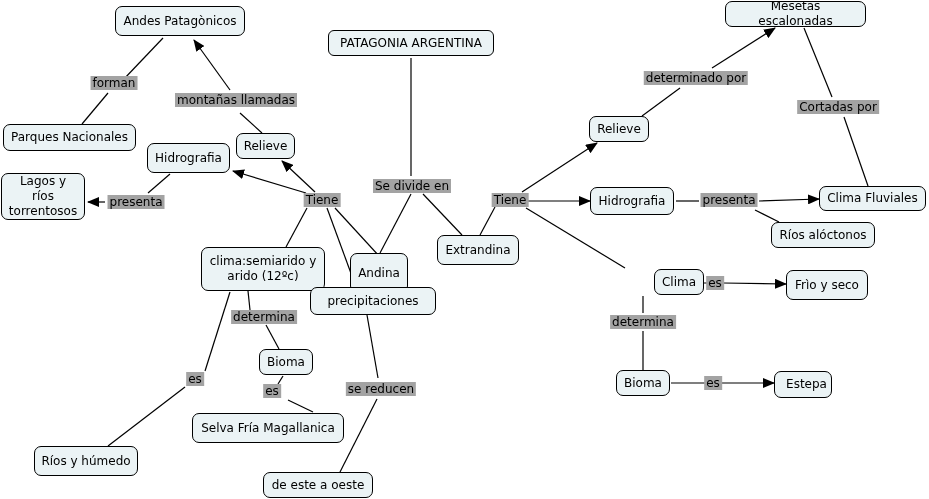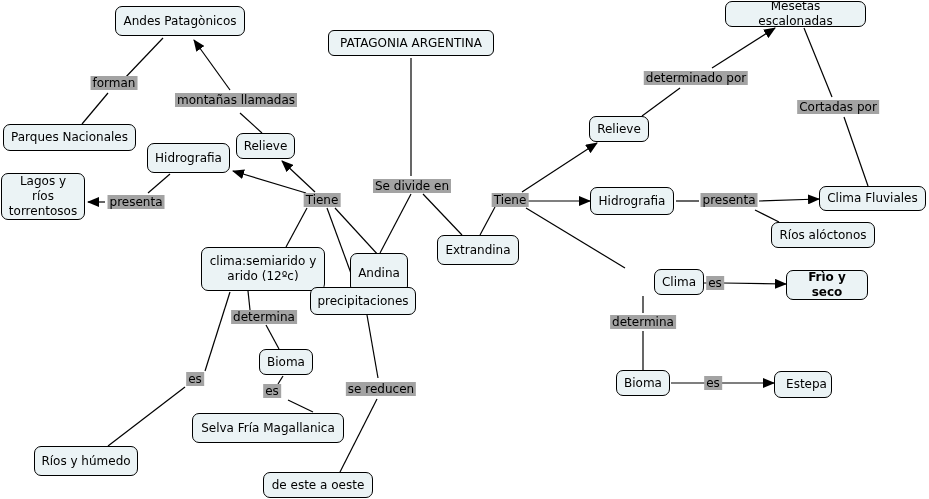--- a/index.html
+++ b/index.html
@@ -66,33 +66,33 @@
 <div class="node" id="n-andes" style="left:115px;top:6px;width:130px;height:30px;">Andes Patagònicos</div>
 <div class="node" id="n-parques" style="left:3px;top:124px;width:133px;height:27px;">Parques Nacionales</div>
 <div class="node" id="n-relieve_a" style="left:236px;top:133px;width:59px;height:26px;">Relieve</div>
 <div class="node" id="n-hidro_a" style="left:147px;top:143px;width:83px;height:30px;">Hidrografia</div>
 <div class="node" id="n-lagos" style="left:1px;top:173px;width:84px;height:47px;">Lagos y
 ríos
 torrentosos</div>
 <div class="node" id="n-clima_a" style="left:201px;top:247px;width:124px;height:44px;">clima:semiarido y
 arido (12ºc)</div>
 <div class="node" id="n-andina" style="left:350px;top:253px;width:58px;height:40px;text-align:center;">Andina</div>
-<div class="node" id="n-precip" style="left:310px;top:287px;width:106px;height:28px;">precipitaciones</div>
+<div class="node" id="n-precip" style="left:310px;top:287px;width:126px;height:28px;">precipitaciones</div>
 <div class="node" id="n-bioma_a" style="left:259px;top:349px;width:54px;height:26px;">Bioma</div>
 <div class="node" id="n-selva" style="left:192px;top:413px;width:152px;height:30px;">Selva Fría Magallanica</div>
 <div class="node" id="n-frio_humedo" style="left:34px;top:446px;width:104px;height:30px;">Ríos y húmedo</div>
 <div class="node" id="n-oeste" style="left:263px;top:472px;width:110px;height:26px;">de este a oeste</div>
 <div class="node" id="n-extrandina" style="left:437px;top:235px;width:82px;height:30px;">Extrandina</div>
 <div class="node" id="n-relieve_e" style="left:589px;top:116px;width:60px;height:26px;">Relieve</div>
 <div class="node" id="n-mesetas" style="left:725px;top:1px;width:141px;height:26px;">Mesetas escalonadas</div>
 <div class="node" id="n-hidro_e" style="left:590px;top:187px;width:84px;height:28px;">Hidrografia</div>
 <div class="node" id="n-valles" style="left:819px;top:186px;width:107px;height:25px;">Clima Fluviales</div>
 <div class="node" id="n-rios" style="left:771px;top:222px;width:104px;height:26px;">Ríos alóctonos</div>
 <div class="node" id="n-clima_e" style="left:618px;top:269px;width:50px;height:26px;margin-left:36px;">Clima</div>
-<div class="node" id="n-frio_seco" style="left:786px;top:270px;width:82px;height:30px;font-weight:bold;">Frìo y seco</div>
+<div class="node" id="n-frio_seco" style="left:786px;top:270px;width:82px;height:30px;">Frìo y seco</div>
 <div class="node" id="n-bioma_e" style="left:616px;top:370px;width:54px;height:26px;">Bioma</div>
 <div class="node" id="n-estepa" style="left:774px;top:371px;width:58px;height:27px;padding-left:13px;">Estepa</div>
 
 <div class="link" style="left:114px;top:83px;">forman</div>
 <div class="link" style="left:236px;top:100px;">montañas llamadas</div>
 <div class="link" style="left:136px;top:202px;">presenta</div>
 <div class="link" style="left:322px;top:200px;">Tiene</div>
 <div class="link" style="left:412px;top:186px;">Se divide en</div>
 <div class="link" style="left:264px;top:317px;">determina</div>
 <div class="link" style="left:195px;top:379px;">es</div>

